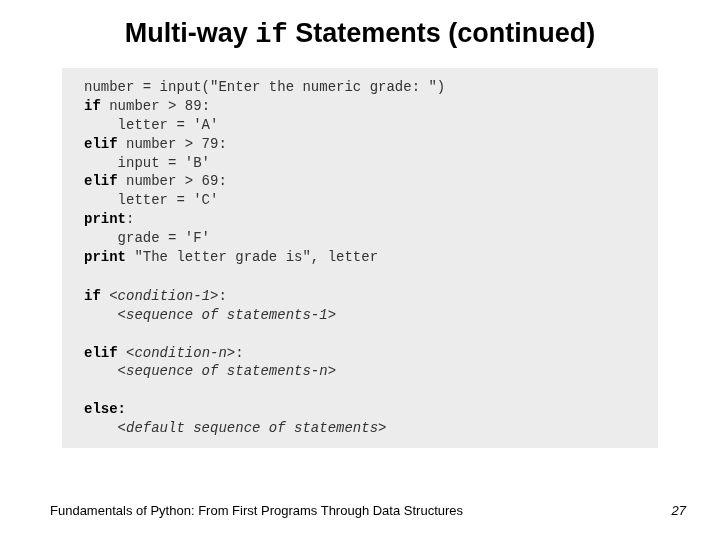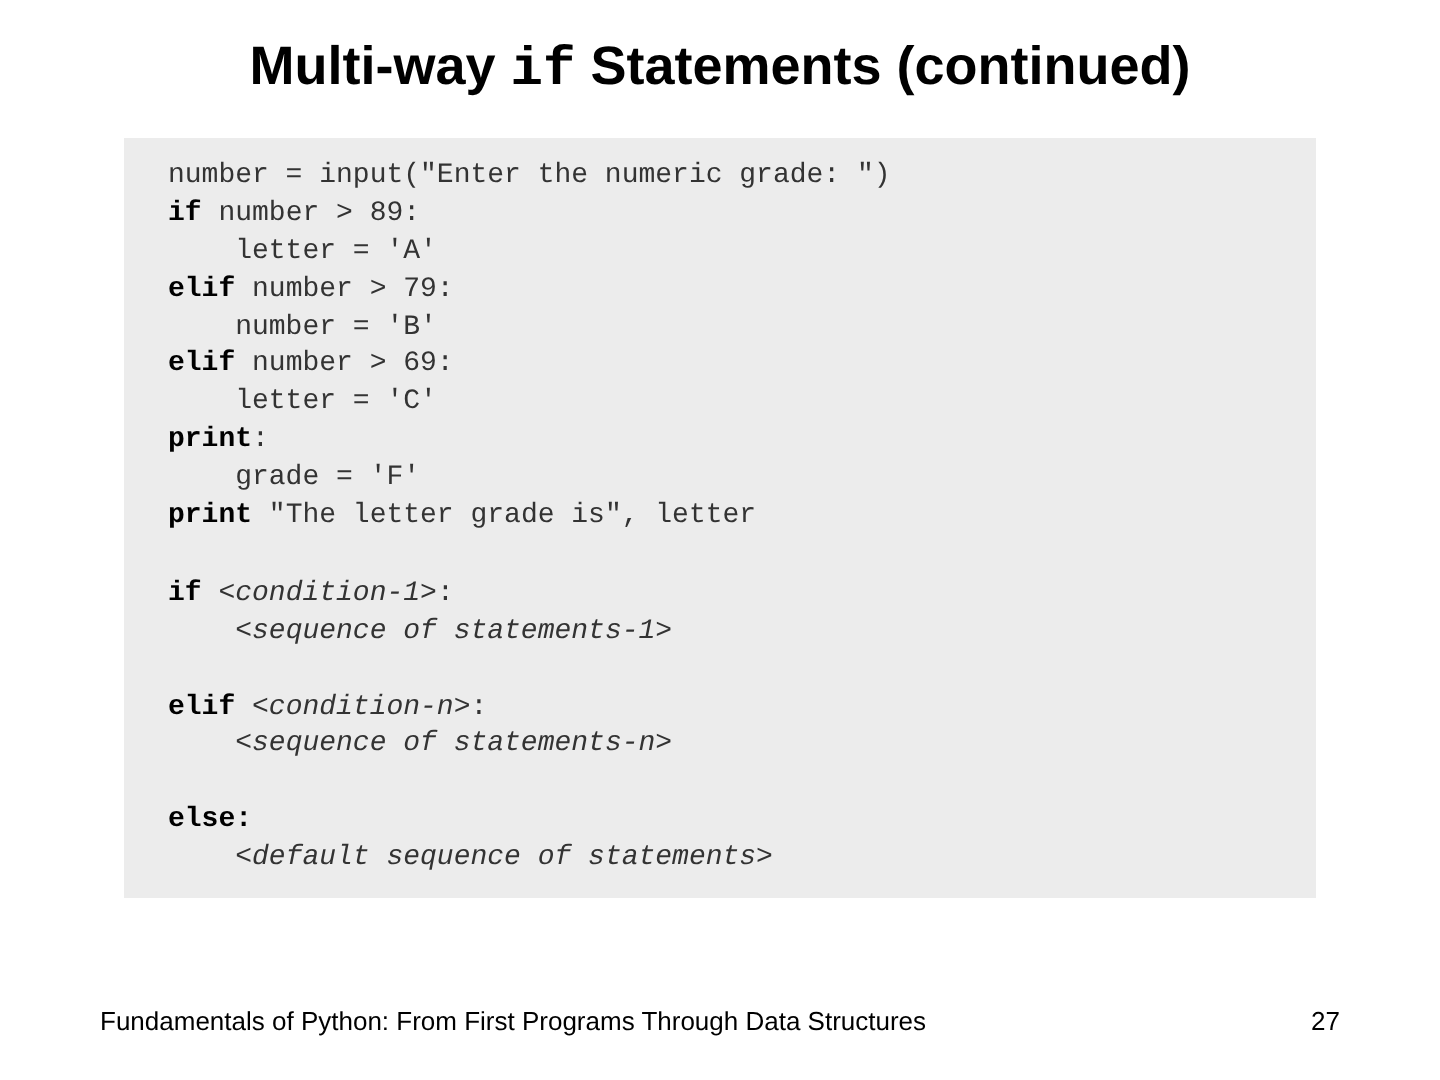--- a/index.html
+++ b/index.html
@@ -42,45 +42,46 @@
   .code-block i { }
   .bullet {
     font-size: 22px;
     color: #000;
     margin: 20px 0 14px 12px;
   }
   .footer {
     position: absolute;
     bottom: 22px;
     left: 50px;
-    right: 50px;
+    right: 34px;
     font-size: 13px;
     color: #000;
   }
   .pagenum {
     position: absolute;
     right: 0;
     bottom: 0;
     font-size: 13px;
+    font-style: italic;
   }
 </style>
 </head>
 <body>
 
 <div class="slide">
 
   <h1 class="title">
     <span>Multi-way </span><span class="codeword">if</span><span> Statements (continued)</span>
   </h1>
 
   <div class="code-block"><span>number = input("Enter the numeric grade: ")</span>
 <b>if</b><span> number &gt; 89:</span>
 <span>    letter = 'A'</span>
 <b>elif</b><span> number &gt; 79:</span>
-<span>    number = 'B'</span>
+<span>    input = 'B'</span>
 <b>elif</b><span> number &gt; 69:</span>
 <span>    letter = 'C'</span>
 <b>print</b><span>:</span>
 <span>    grade = 'F'</span>
 <b>print</b><span> "The letter grade is", letter</span></div>
 
 
   <div class="code-block"><b>if </b><i>&lt;condition-1&gt;</i><span>:</span>
 <span>    </span><i>&lt;sequence of statements-1&gt;</i>
 <span></span>

